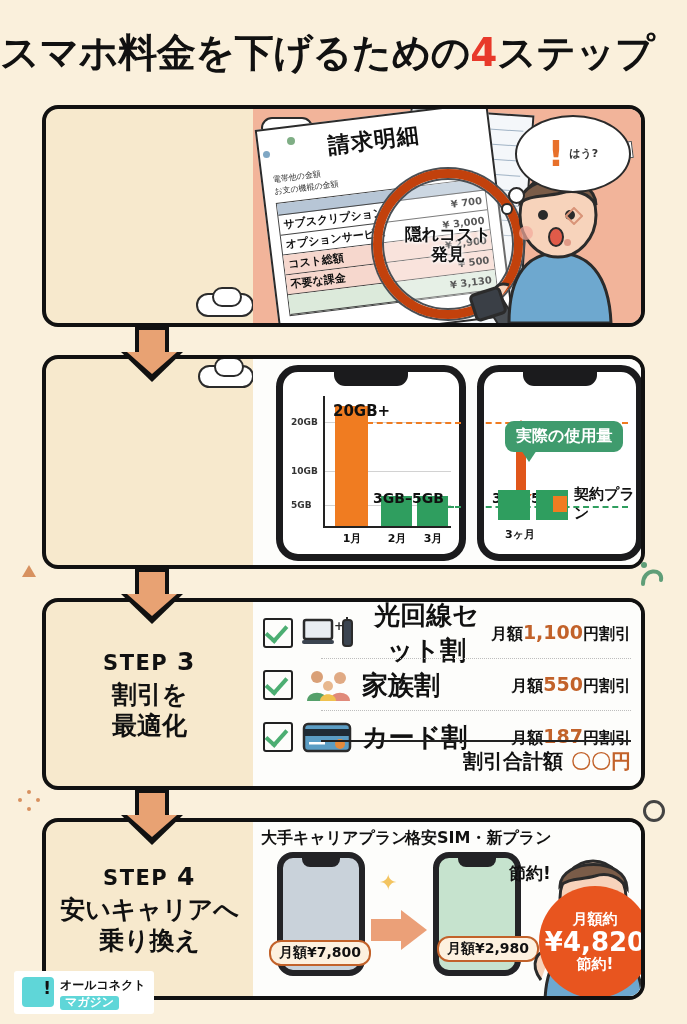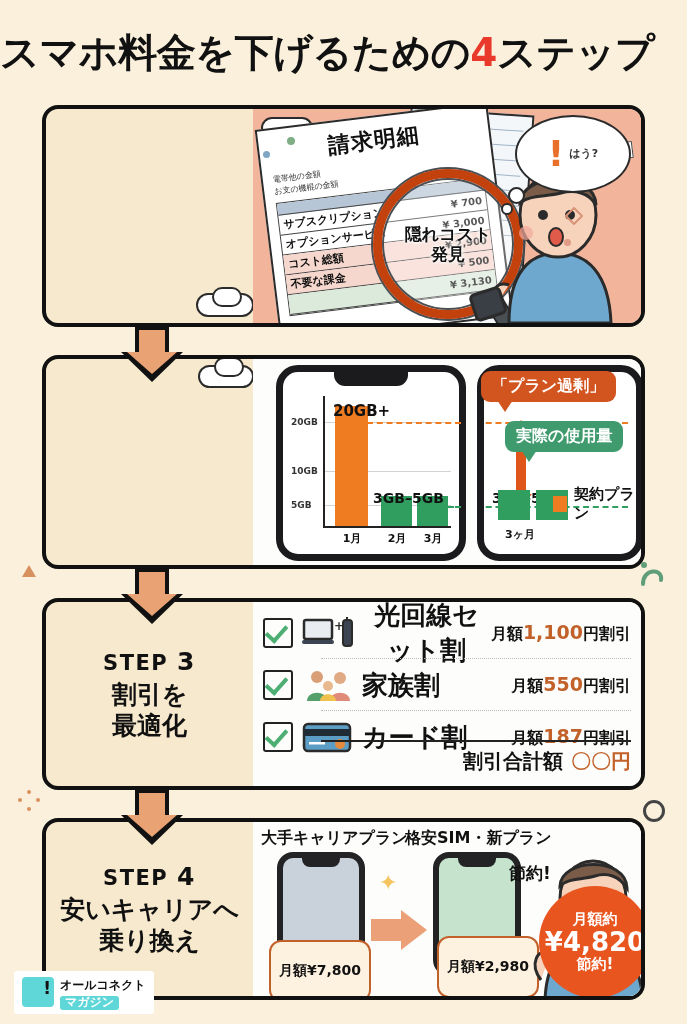--- a/index.html
+++ b/index.html
@@ -254,21 +254,21 @@
   .phone4 {
     position: absolute; width: 88px; height: 124px;
     border: 6px solid #232326; border-radius: 16px; box-sizing: border-box;
   }
   .phone4 .notch4 {
     position: absolute; left: 50%; top: -1px; transform: translateX(-50%);
     width: 38px; height: 10px; background: #232326; border-radius: 0 0 8px 8px;
   }
   .pricetag {
     position: absolute; border: 2px solid #c2622a; background: #fdf1df;
-    border-radius: 12px; padding: 20px 8px; font-size: 14px; font-weight: bold;
+    border-radius: 12px; padding: 2px 8px; font-size: 14px; font-weight: bold;
     color: #111; white-space: nowrap;
   }
   .bigarrow { position: absolute; width: 56px; height: 40px; }
   .bigarrow .s { position: absolute; left: 0; top: 9px; width: 32px; height: 22px; background: #eba078; }
   .bigarrow .h {
     position: absolute; left: 30px; top: 0; width: 0; height: 0;
     border-top: 20px solid transparent; border-bottom: 20px solid transparent;
     border-left: 26px solid #eba078;
   }
   .savecircle {
@@ -472,24 +472,20 @@
           <div class="ud-shaft" style="height:62px;"></div>
           <div class="ud-dn"></div>
       </div>
       <div class="gb-label" style="left:8px; top:118px; font-size:14px;">3GB–5GB</div>
       <div class="bar green" style="left:14px; bottom:34px; width:32px; height:30px;"></div>
       <div class="bar green" style="left:52px; bottom:34px; width:32px; height:30px;"></div>
       <div class="axis" style="left:8px; right:60px; bottom:32px;"></div>
       <div class="xlab" style="left:8px; bottom:12px; width:56px;">3ヶ月</div>
     </div>
 
-    <div class="callout orange" style="left:228px; top:12px;">
-      <span>「プラン過剰」</span>
-      <span class="tail"></span>
-    </div>
     <div class="callout green" style="left:252px; top:62px;">
       <span>実際の使用量</span>
       <span class="tail"></span>
     </div>
     <div class="legend2" style="left:300px; top:126px;">
       <span class="sw"></span>
       <span>契約プラン</span>
     </div>
   </div>
 </div>

